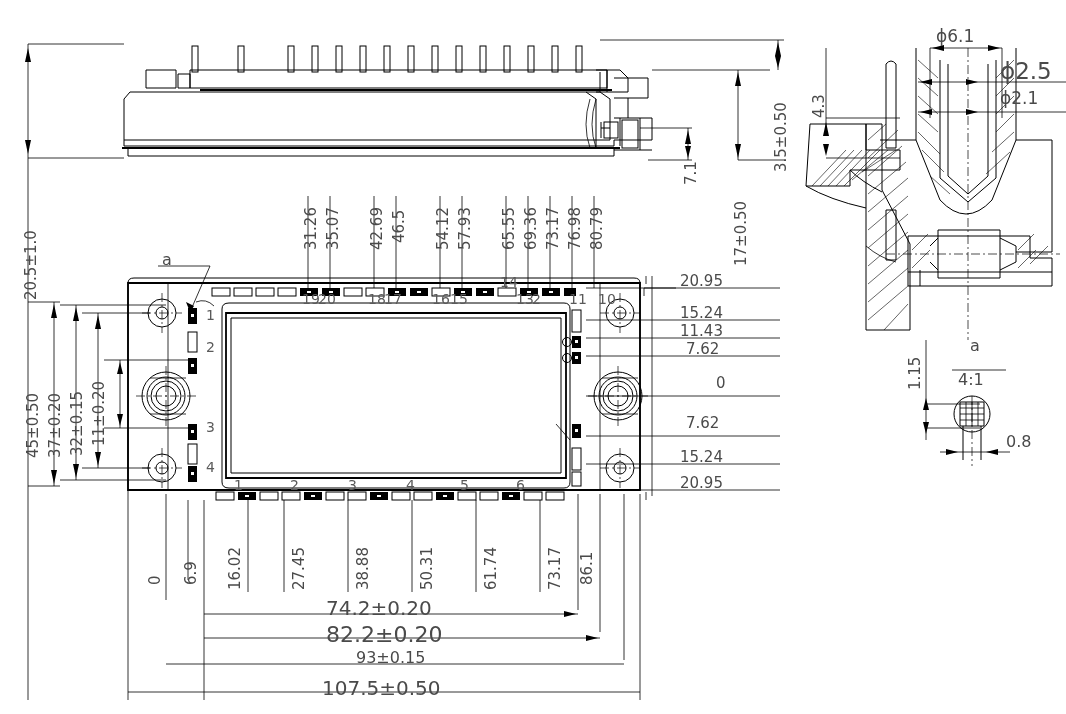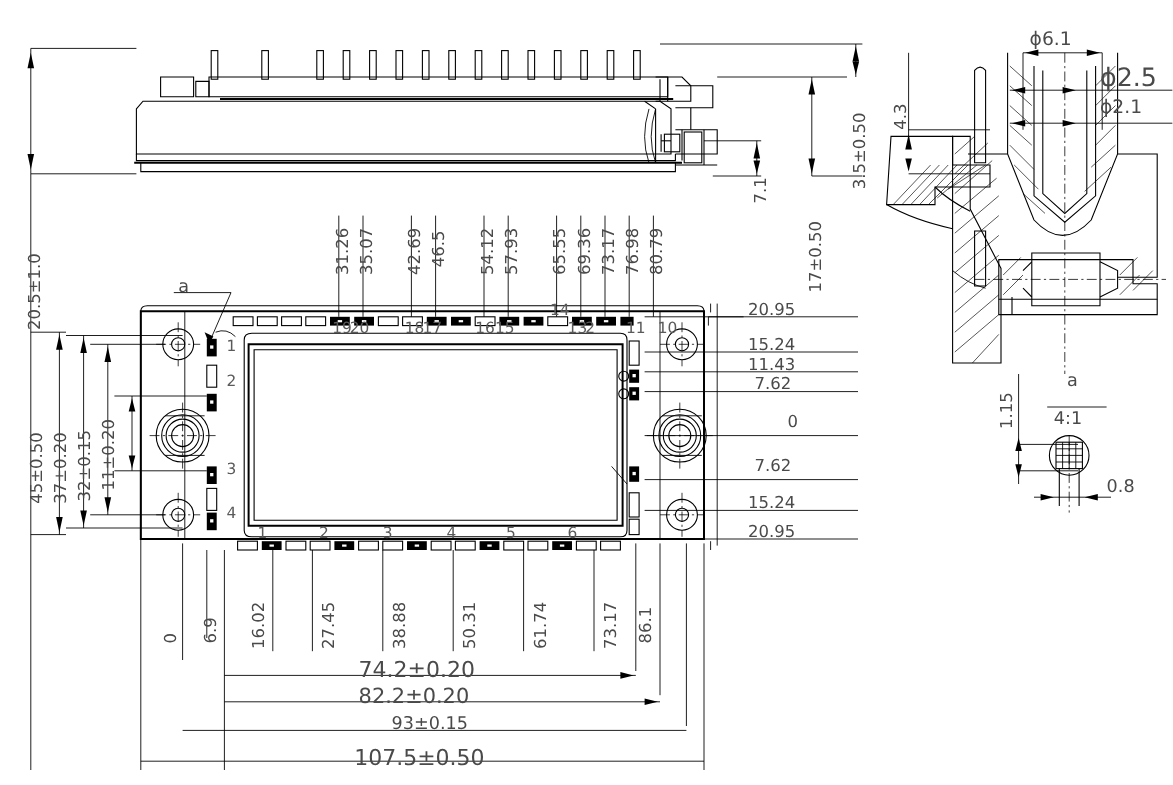--- a/index.html
+++ b/index.html
@@ -520,21 +520,21 @@
 <div class="lbl rot" style="left:184px;top:585px;">6.9</div>
 <div class="lbl rot" style="left:228px;top:590px;">16.02</div>
 <div class="lbl rot" style="left:292px;top:590px;">27.45</div>
 <div class="lbl rot" style="left:356px;top:590px;">38.88</div>
 <div class="lbl rot" style="left:420px;top:590px;">50.31</div>
 <div class="lbl rot" style="left:484px;top:590px;">61.74</div>
 <div class="lbl rot" style="left:548px;top:590px;">73.17</div>
 <div class="lbl rot" style="left:580px;top:585px;">86.1</div>
 
 <div class="lbl" style="left:326px;top:598px;font-size:20px;">74.2±0.20</div>
-<div class="lbl" style="left:326px;top:624px;font-size:19px;">82.2±0.20</div>
+<div class="lbl" style="left:326px;top:624px;font-size:22px;">82.2±0.20</div>
 <div class="lbl" style="left:356px;top:650px;font-size:16px;">93±0.15</div>
 <div class="lbl" style="left:322px;top:678px;font-size:20px;">107.5±0.50</div>
 
 <div class="lbl rot" style="left:812px;top:118px;">4.3</div>
 <div class="lbl" style="left:936px;top:28px;font-size:17px;">ϕ6.1</div>
 <div class="lbl" style="left:1000px;top:60px;font-size:23px;">ϕ2.5</div>
 <div class="lbl" style="left:1000px;top:90px;font-size:17px;">ϕ2.1</div>
 
 <div class="lbl rot" style="left:908px;top:390px;">1.15</div>
 <div class="lbl" style="left:970px;top:338px;font-size:16px;">a</div>

